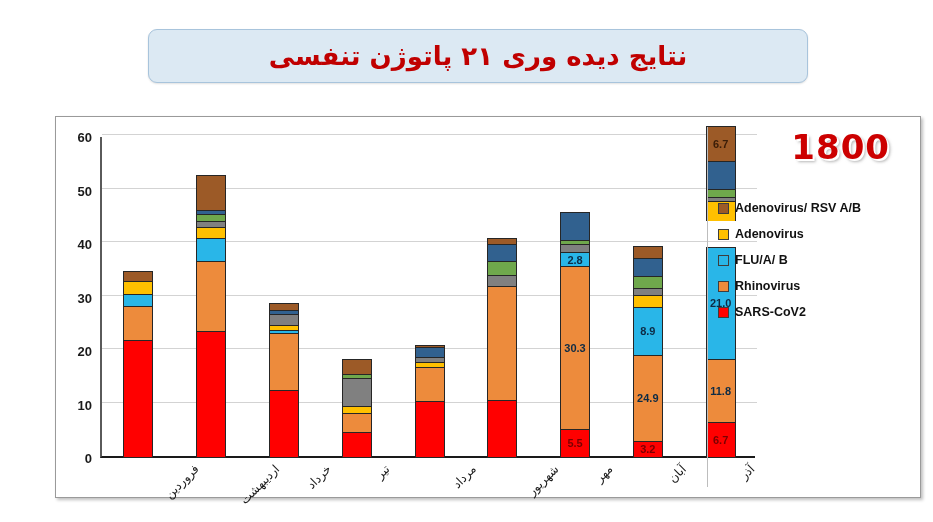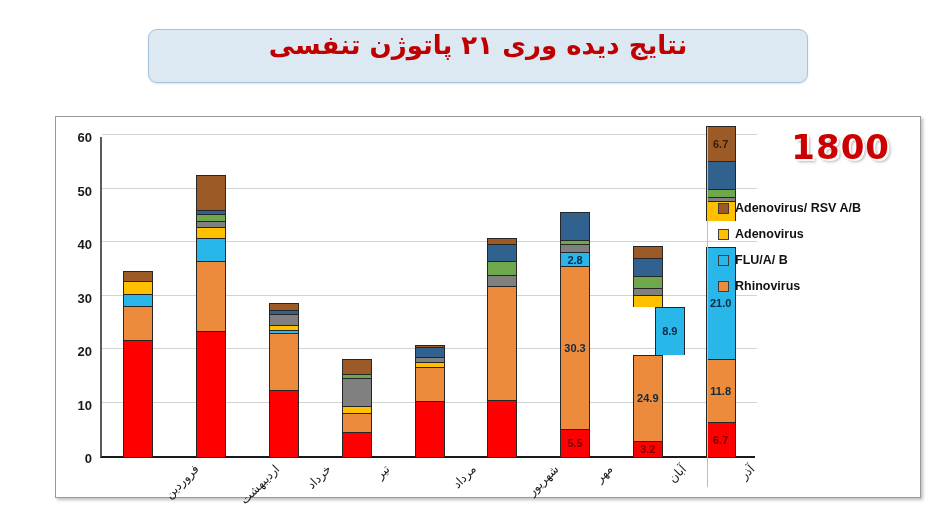--- a/index.html
+++ b/index.html
@@ -18,20 +18,21 @@
 
   
   #title-banner {
     position: absolute;
     left: 148px; top: 29px;
     width: 660px; height: 54px;
     background: #dce9f3;
     border: 1px solid #a8c4dc;
     border-radius: 9px;
     display: flex;
+    align-items: center;
     justify-content: center;
     box-shadow: 0 1px 2px rgba(0,0,0,0.12);
   }
   #title-text {
     direction: rtl;
     font-size: 26px;
     font-weight: bold;
     color: #c00000;
     letter-spacing: 0px;
     white-space: nowrap;
@@ -278,21 +279,21 @@
               <div class="seg" style="height: 3.21px; background: rgb(111, 168, 76);"></div>
               <div class="seg" style="height: 27.82px; background: rgb(49, 97, 143);"></div>
             </div>
             <div class="bar-col" style="left: 530.833px; width: 30px;">
               <div class="seg" style="height: 17.12px; background: rgb(255, 0, 0);">
                 <span class="seg-label onred">3.2</span>
               </div>
               <div class="seg" style="height: 86.135px; background: rgb(237, 139, 60);">
                 <span class="seg-label dark">24.9</span>
               </div>
-              <div class="seg" style="height: 47.615px; background: rgb(41, 182, 232); margin-left: 22px;">
+              <div class="seg" style="height: 47.615px; background: rgb(41, 182, 232);">
                 <span class="seg-label dark">8.9</span>
               </div>
               <div class="seg" style="height: 11.77px; background: rgb(255, 192, 0);"></div>
               <div class="seg" style="height: 7.49px; background: rgb(128, 128, 128);"></div>
               <div class="seg" style="height: 12.305px; background: rgb(111, 168, 76);"></div>
               <div class="seg" style="height: 17.655px; background: rgb(49, 97, 143);"></div>
               <div class="seg" style="height: 11.77px; background: rgb(156, 90, 39);"></div>
             </div>
             <div class="bar-col" style="left: 603.611px; width: 30px;">
               <div class="seg" style="height: 35.845px; background: rgb(255, 0, 0);">
@@ -338,16 +339,20 @@
           <span class="legend-text">Adenovirus</span>
         </div>
         <div class="legend-row">
           <span class="legend-swatch" style="background: rgb(41, 182, 232);"></span>
           <span class="legend-text">FLU/A/ B</span>
         </div>
         <div class="legend-row">
           <span class="legend-swatch" style="background: rgb(237, 139, 60);"></span>
           <span class="legend-text">Rhinovirus</span>
         </div>
+        <div class="legend-row">
+          <span class="legend-swatch" style="background: rgb(255, 0, 0);"></span>
+          <span class="legend-text">SARS-CoV2</span>
+        </div>
       </div>
 
   </div>
 </div>
 
 </body></html>

